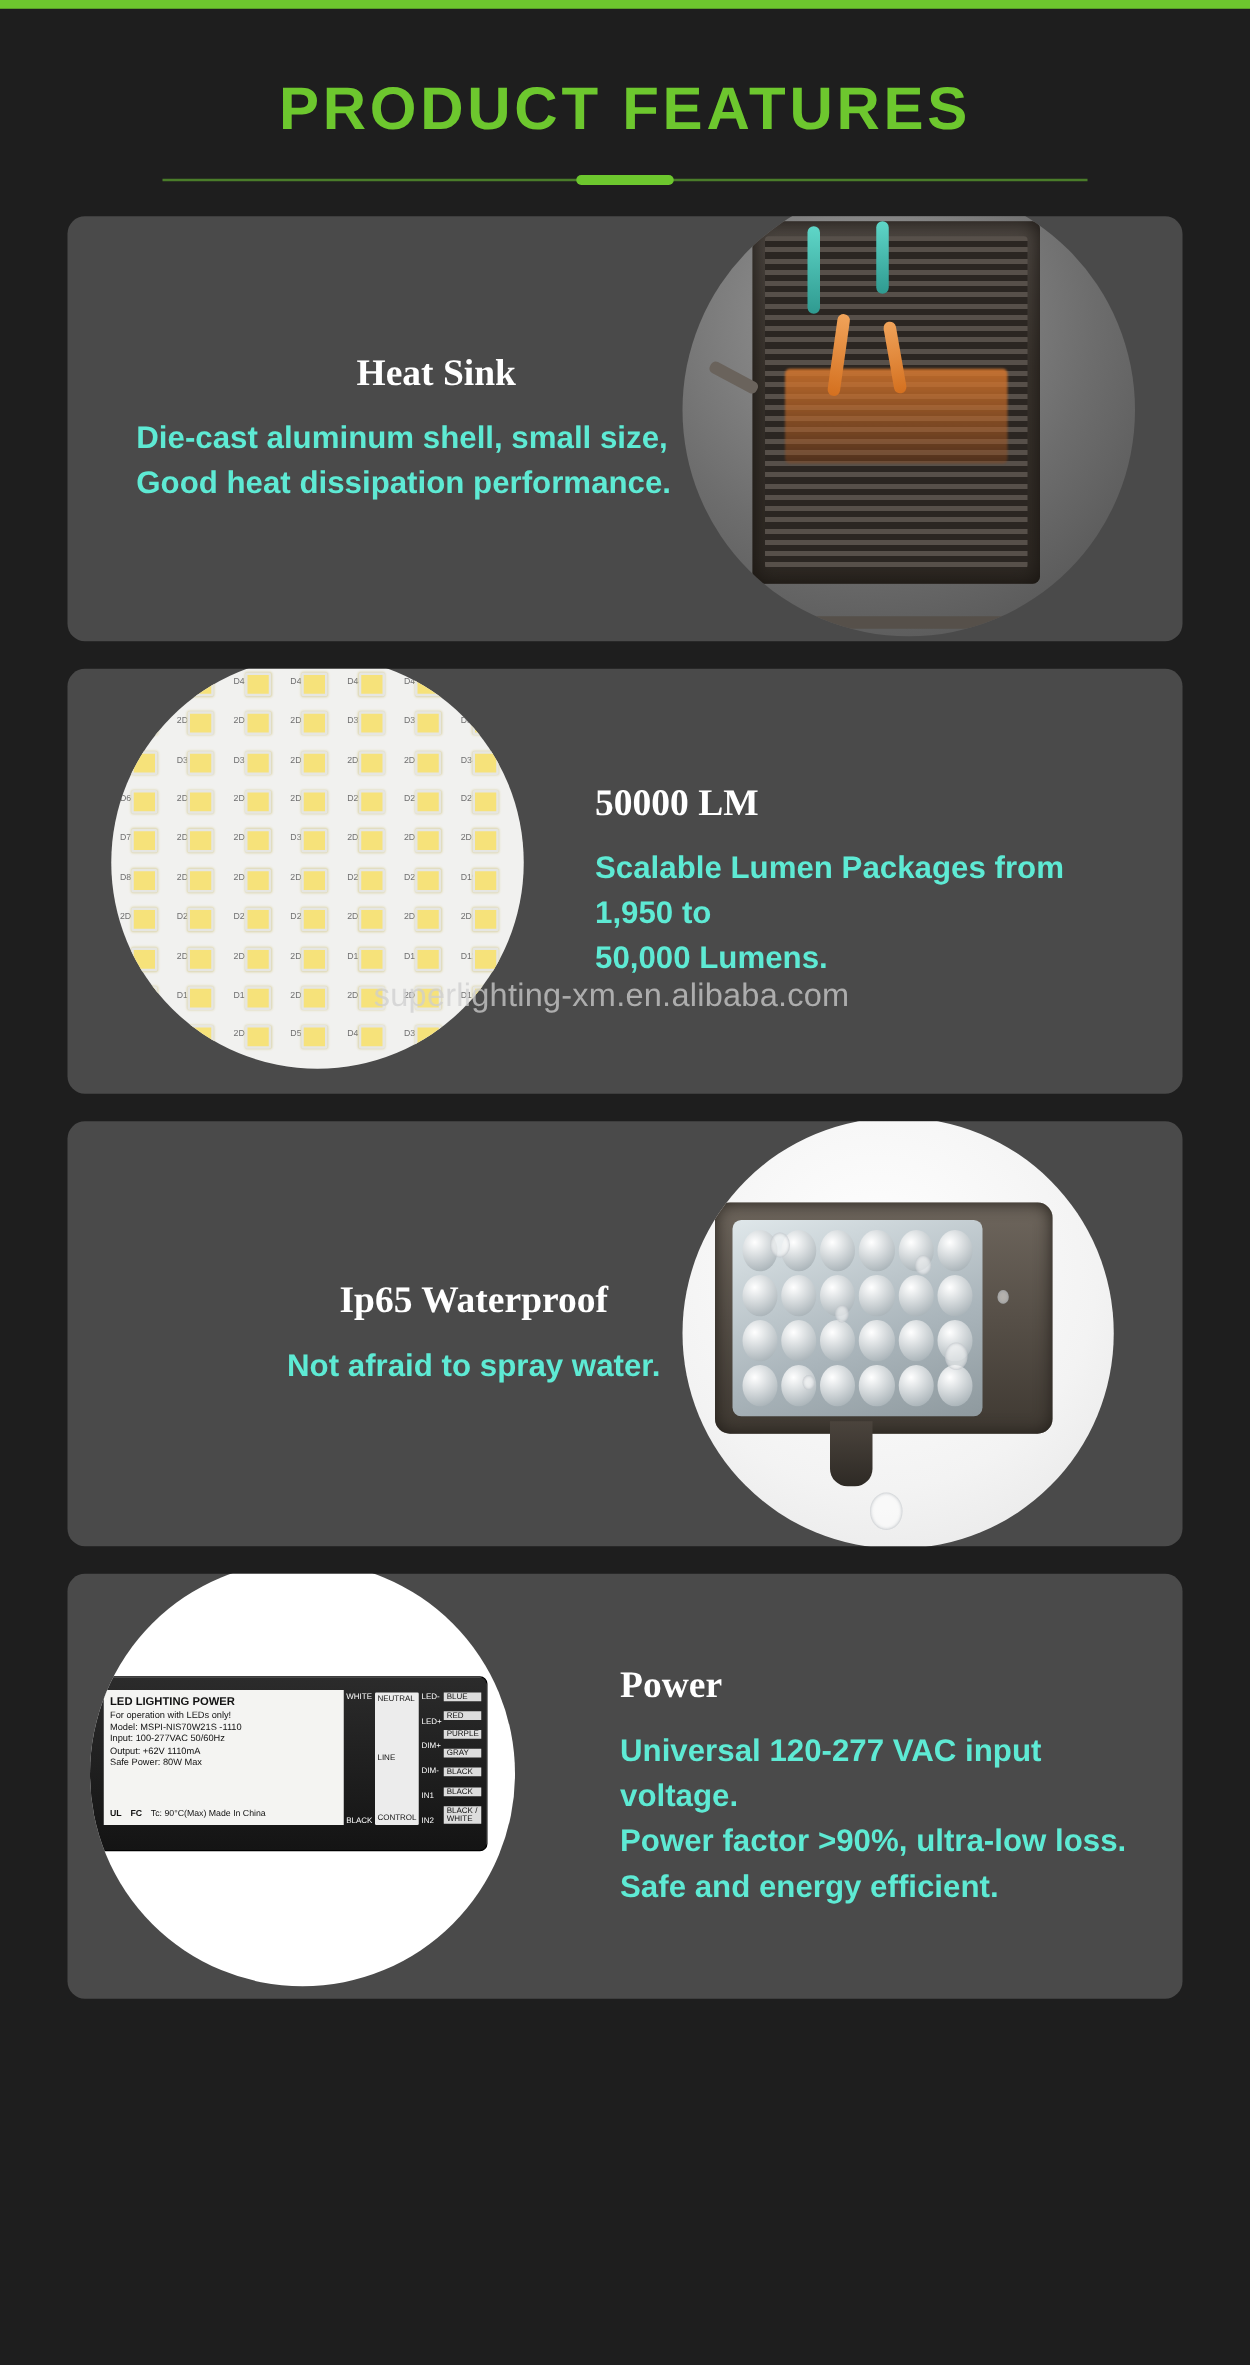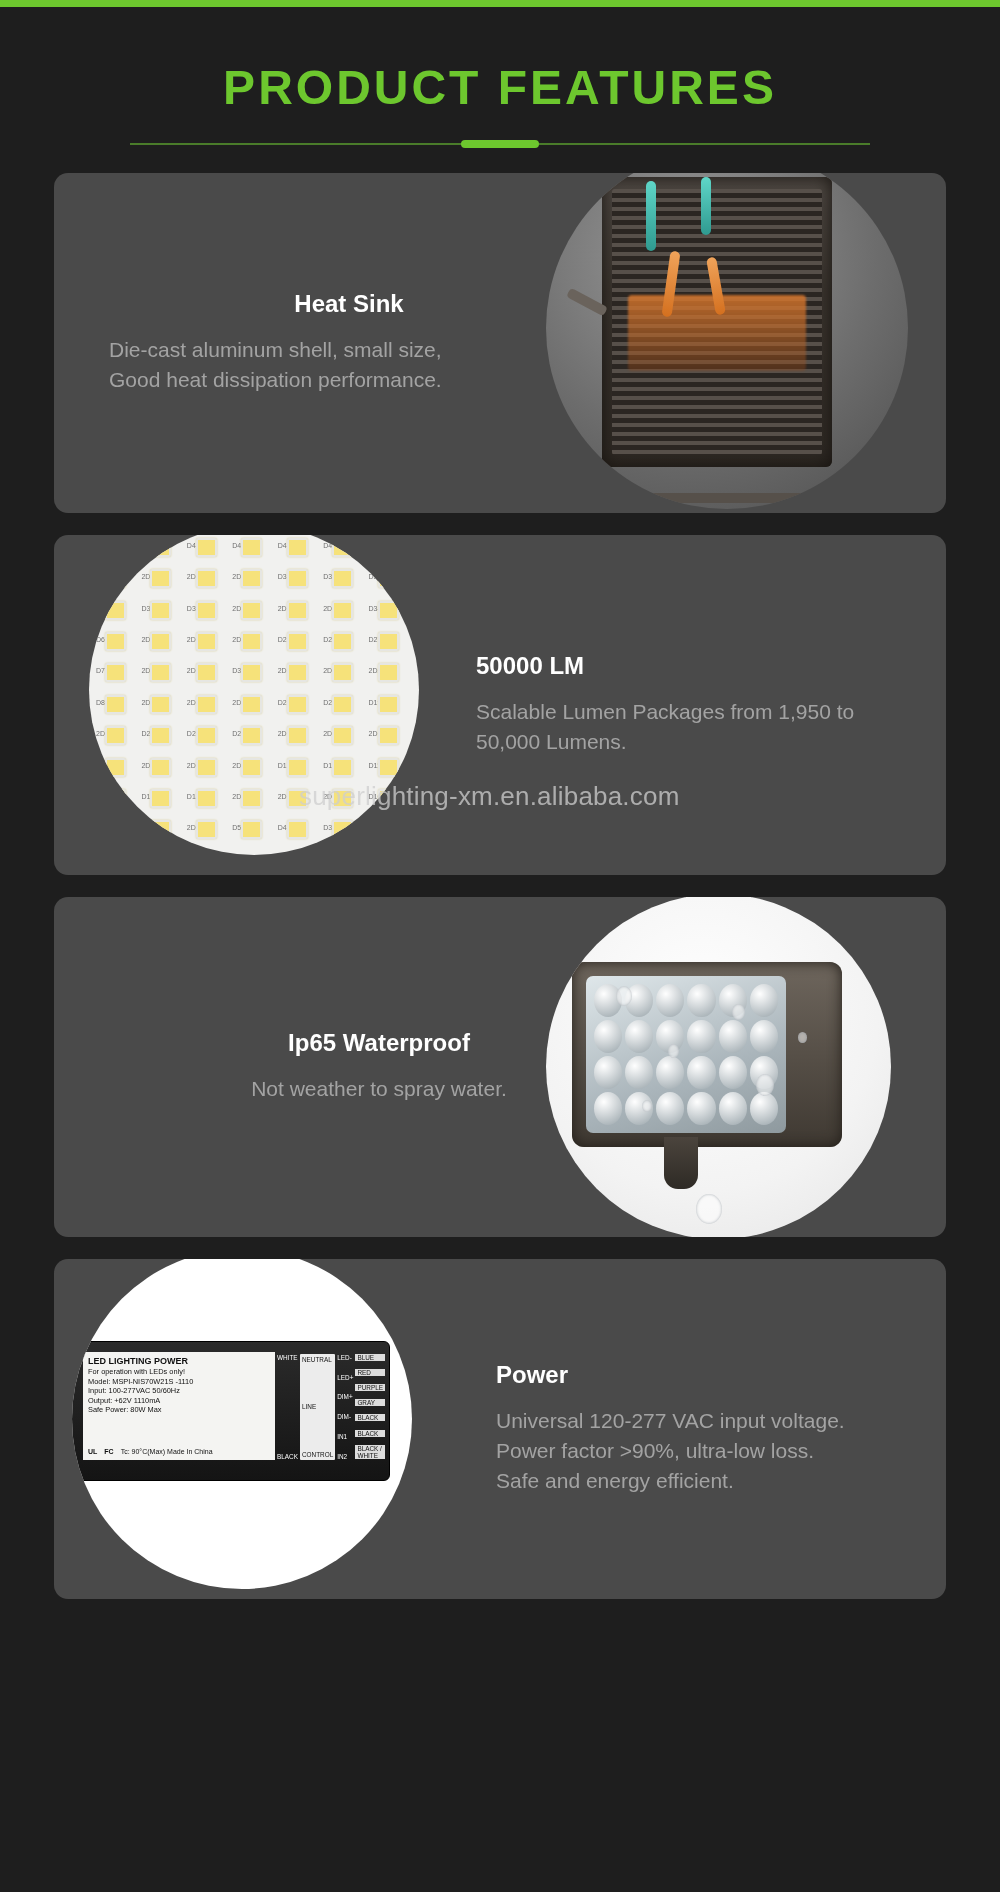--- a/index.html
+++ b/index.html
@@ -73,30 +73,31 @@
     width: 100%;
     height: 100%;
   }
   .txt {
     position: absolute;
     top: 50%;
     transform: translateY(-50%);
     color: #ffffff;
   }
   .txt h2 {
-    font-size: 24px;
+    font-size: 30px;
     font-weight: bold;
     margin-bottom: 16px;
     line-height: 1.2;
+    font-family: Liberation Serif, serif;
   }
   .txt p {
-    font-size: 21px;
+    font-size: 25px;
     line-height: 1.45;
-    color: #a3a3a3;
-    font-weight: 400;
+    color: #5eead4;
+    font-weight: 700;
   }
 
   
   .card1 .txt { left: 55px; width: 430px; text-align: left; }
   .card1 .txt h2 { text-align: center; padding-left: 50px;}
   .card2 .txt { right: 40px; width: 430px; text-align: left; }
   .card3 .txt { left: 145px; width: 360px; text-align: center; }
   .card4 .txt { right: 30px; width: 420px; text-align: left; }
 
   
@@ -627,21 +628,21 @@
           <p>Scalable Lumen Packages from 1,950 to</p>
           <p style="text-align:left">50,000 Lumens.</p>
         </div>
       </div>
     </div>
 
     <div class="card card3">
       <div class="card-inner">
         <div class="txt">
           <h2>Ip65 Waterproof</h2>
-          <p>Not weather to spray water.</p>
+          <p>Not afraid to spray water.</p>
         </div>
         <div class="photo">
           <div class="wp-fixture">
             <div class="wp-lens">
               <div class="wp-optics">
                 <span></span>
                   <span></span>
                   <span></span>
                   <span></span>
                   <span></span>

